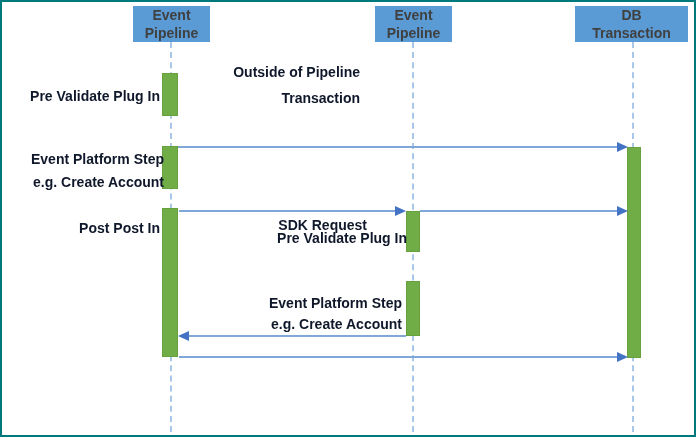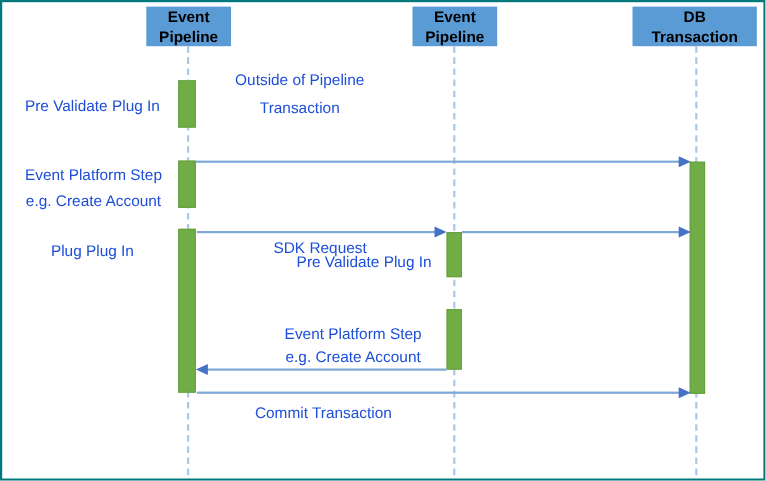--- a/index.html
+++ b/index.html
@@ -8,21 +8,21 @@
     width:692px; height:433px;
     border:2px solid #00797D;
     background:#ffffff;
     font-family:"Liberation Sans", sans-serif;
     overflow:hidden;
   }
   
   .actor {
     position:absolute; top:4px;
     background:#5B9BD5;
-    color:#000000;
+    color:#404040;
     font-weight:bold; font-size:14px; line-height:18px;
     display:flex; flex-direction:column; justify-content:center; align-items:center;
     text-align:center;
   }
   .actor-1 { left:131px; width:77px; height:36px; }
   .actor-2 { left:373px; width:77px; height:36px; }
   .actor-3 { left:573px; width:113px; height:36px; }
   
   .lifeline {
     position:absolute; top:40px; height:390px; width:0;
@@ -62,24 +62,25 @@
   .head-sdk         { left:393px; top:204px; }
   .line-participate { left:418px; top:208px; width:198px; }
   .head-participate { left:615px; top:204px; }
   .line-return      { left:186px; top:333px; width:218px; }
   .head-return      { left:176px; top:329px; }
   .line-commit      { left:177px; top:354px; width:439px; }
   .head-commit      { left:615px; top:350px; }
   
   .lbl {
     position:absolute;
-    color:#1d4ed8;
+    color:#0f172a;
     font-size:14px; line-height:18px;
-    text-align:center;
+    text-align:right;
     white-space:nowrap;
+    font-weight:bold;
   }
   .lbl-two { line-height:23px; }
   .lbl-pre-validate-1   { left:6px;   top:85px;  width:152px; }
   .lbl-platform-step-1  { left:4px;   top:146px; width:158px; }
   .lbl-post-plug-in     { left:6px;   top:217px; width:152px; }
   .lbl-outside          { left:183px; top:57px;  width:175px; line-height:26px; }
   .lbl-initiate         { left:198px; top:121px; width:172px; }
   .lbl-sdk              { left:213px; top:189px; width:152px;margin-top:25px; }
   .lbl-participate      { left:438px; top:187px; width:192px; }
   .lbl-pre-validate-2   { left:253px; top:227px; width:152px; }
@@ -128,28 +129,27 @@
   <div class="head-left head-return"></div>
 
   <div class="msg-line line-commit"></div>
   <div class="head-right head-commit"></div>
 
   <div class="lbl lbl-pre-validate-1">Pre Validate Plug In</div>
   <div class="lbl lbl-two lbl-platform-step-1">
     <div>Event Platform Step</div>
     <div>e.g. Create Account</div>
   </div>
-  <div class="lbl lbl-post-plug-in">Plug Plug In</div>
+  <div class="lbl lbl-post-plug-in">Post Post In</div>
 
   <div class="lbl lbl-outside">
     <div>Outside of Pipeline</div>
     <div>Transaction</div>
   </div>
   <div class="lbl lbl-pre-validate-2">Pre Validate Plug In</div>
   <div class="lbl lbl-two lbl-platform-step-2">
     <div>Event Platform Step</div>
     <div>e.g. Create Account</div>
   </div>
 
   <div class="lbl lbl-sdk">SDK Request</div>
-  <div class="lbl lbl-commit">Commit Transaction</div>
 
 </div>
 
 </body></html>

